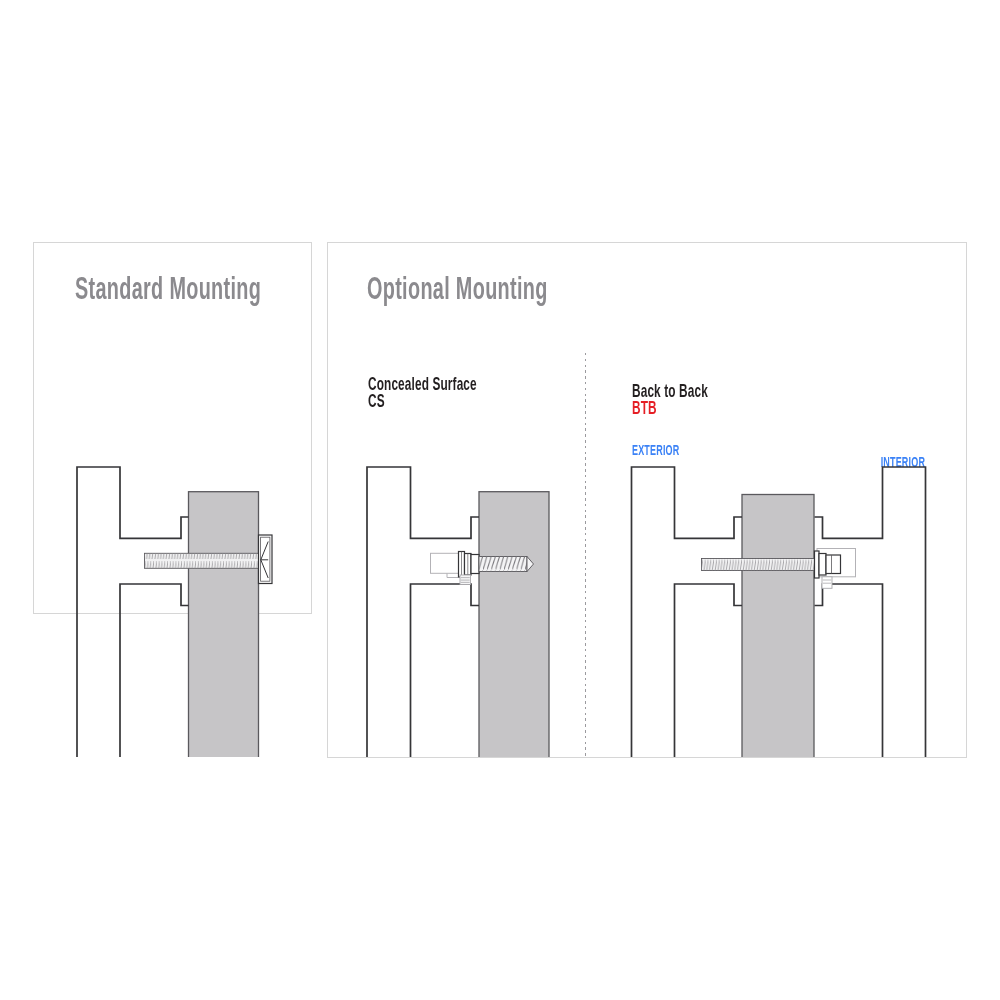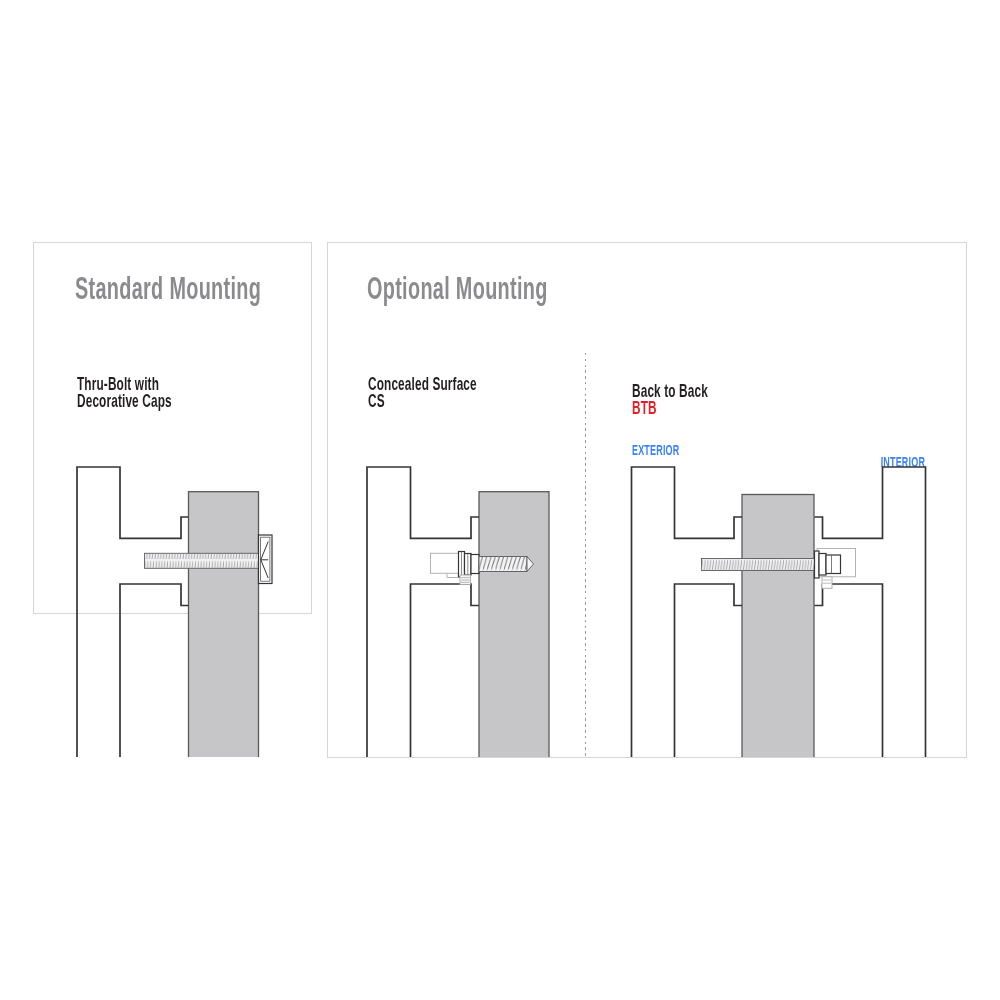--- a/index.html
+++ b/index.html
@@ -34,24 +34,20 @@
   .diagram{position:absolute;display:block;}
 </style>
 </head>
 <body>
 
 <div class="page">
 
   <div class="panel panel-standard">
     <div class="txt panel-title" style="left:41px;top:30px;">
       <span class="cond">Standard Mounting</span>
-    </div>
-    <div class="txt method" style="left:43px;top:133px;">
-      <span class="cond">Thru-Bolt with</span><br>
-      <span class="cond">Decorative Caps</span>
     </div>
 
     <svg class="diagram" style="left:26px;top:217px;" width="240" height="297" viewBox="60 460 240 297">
       <defs>
         <pattern id="hatch1" patternUnits="userSpaceOnUse" width="2.8" height="16">
           <path d="M2.8,1 L0.9,15" stroke="#8e8d91" stroke-width="0.75" fill="none"></path>
         </pattern>
       </defs>
 
       <rect x="188.5" y="491.7" width="70" height="276" fill="#c6c5c7" stroke="#5a595d" stroke-width="1.3"></rect>

